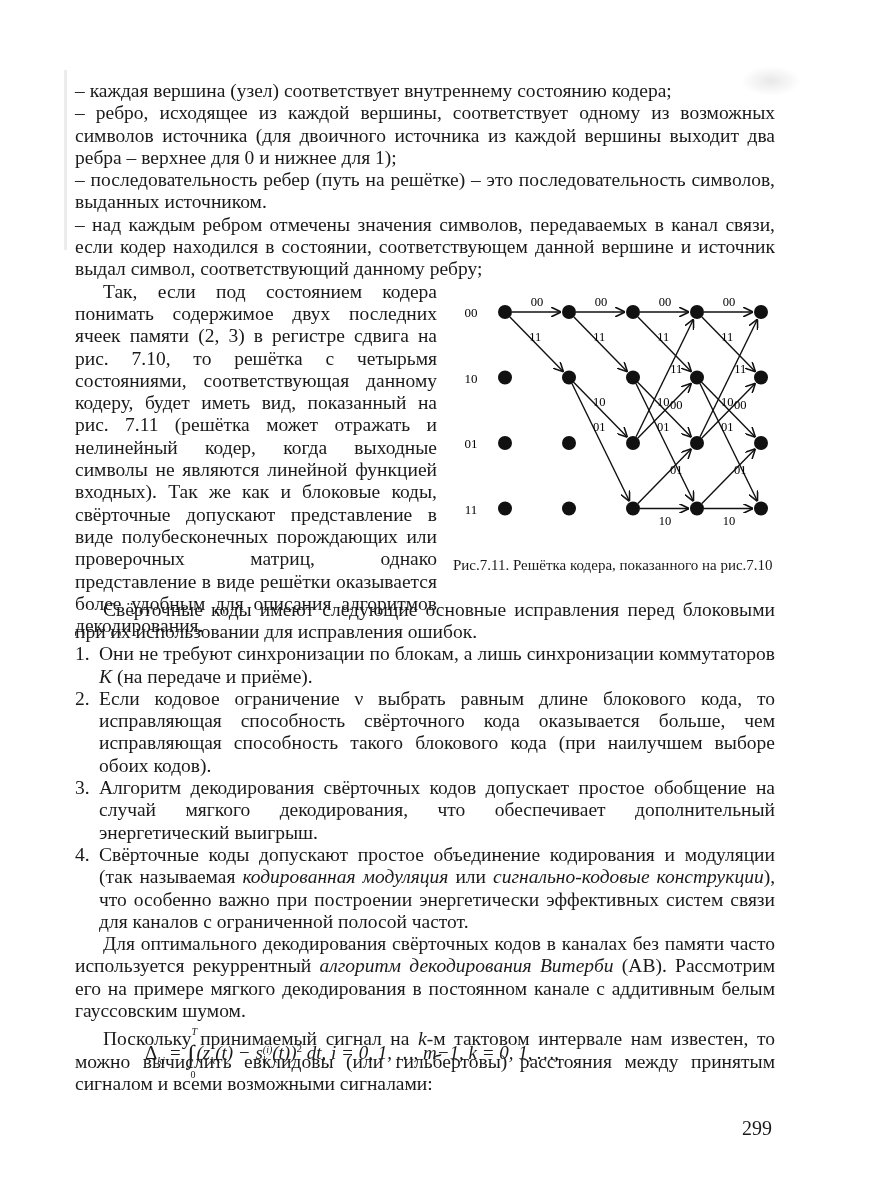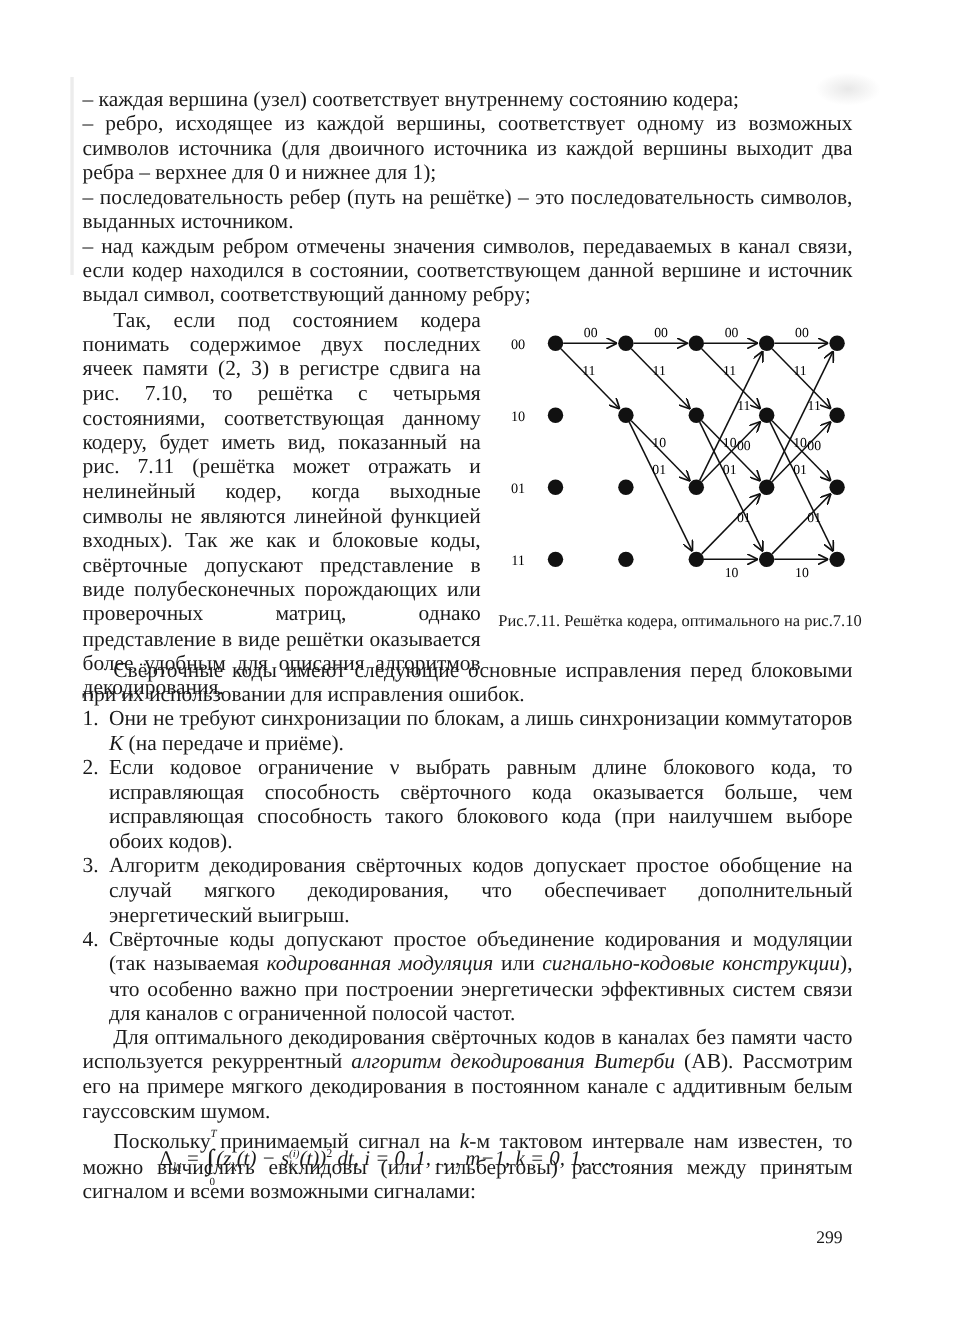--- a/index.html
+++ b/index.html
@@ -18,21 +18,21 @@
   .figure svg { position: absolute; left: 0; top: 0; }
   .caption { position: absolute; left: 0; top: 270px; width: 340px; font-size: 15px; white-space: nowrap; }
   ol.adv { list-style: none; margin: 0; padding: 0; }
   ol.adv li { position: relative; padding-left: 24px; font-size: 19.5px; line-height: 22.3px; text-align: justify; }
   ol.adv li .num { position: absolute; left: 0; top: 0; }
   em { font-style: italic; }
   .formula { position: absolute; left: 145px; top: 1040px; font-size: 19px; font-family: "Liberation Serif", serif; }
   .formula .int { position: relative; display: inline-block; font-size: 26px; vertical-align: middle; margin: 0 2px; }
   .formula .int .up { position: absolute; top: -14px; left: 4px; font-size: 10px; font-style: italic; }
   .formula .int .lo { position: absolute; bottom: -10px; left: 3px; font-size: 10px; }
-  .page-number { position: absolute; left: 742px; top: 1117px; font-size: 16px; }
+  .page-number { position: absolute; left: 742px; top: 1117px; font-size: 20px; }
 </style>
 </head>
 <body>
 
 <div class="scan-edge"></div>
 <div class="scan-smudge"></div>
 
 <div class="page">
 
   <div class="line-block">
@@ -114,21 +114,21 @@
           <circle cx="180" cy="221.5" r="7" fill="#111"></circle>
           <circle cx="244" cy="25" r="7" fill="#111"></circle>
           <circle cx="244" cy="90.5" r="7" fill="#111"></circle>
           <circle cx="244" cy="156" r="7" fill="#111"></circle>
           <circle cx="244" cy="221.5" r="7" fill="#111"></circle>
           <circle cx="308" cy="25" r="7" fill="#111"></circle>
           <circle cx="308" cy="90.5" r="7" fill="#111"></circle>
           <circle cx="308" cy="156" r="7" fill="#111"></circle>
           <circle cx="308" cy="221.5" r="7" fill="#111"></circle>
         </svg>
-      <div class="caption">Рис.7.11. Решётка кодера, оптимального на рис.7.10</div>
+      <div class="caption">Рис.7.11. Решётка кодера, показанного на рис.7.10</div>
     </div>
   </div>
 
   <p class="p line-block indent">Свёрточные коды имеют следующие основные исправления перед блоковыми при их использовании для исправления ошибок.</p>
 
   <ol class="adv" id="adv-list">
       <li><span class="num">1.</span><span>Они не требуют синхронизации по блокам, а лишь синхронизации коммутаторов </span><em>K</em><span> (на передаче и приёме).</span></li>
       <li><span class="num">2.</span><span>Если кодовое ограничение ν выбрать равным длине блокового кода, то исправляющая способность свёрточного кода оказывается больше, чем исправляющая способность такого блокового кода (при наилучшем выборе обоих кодов).</span></li>
       <li><span class="num">3.</span><span>Алгоритм декодирования свёрточных кодов допускает простое обобщение на случай мягкого декодирования, что обеспечивает дополнительный энергетический выигрыш.</span></li>
       <li><span class="num">4.</span><span>Свёрточные коды допускают простое объединение кодирования и модуляции (так называемая </span><em>кодированная модуляция</em><span> или </span><em>сигнально-кодовые конструкции</em><span>), что особенно важно при построении энергетически эффективных систем связи для каналов с ограниченной полосой частот.</span></li>

